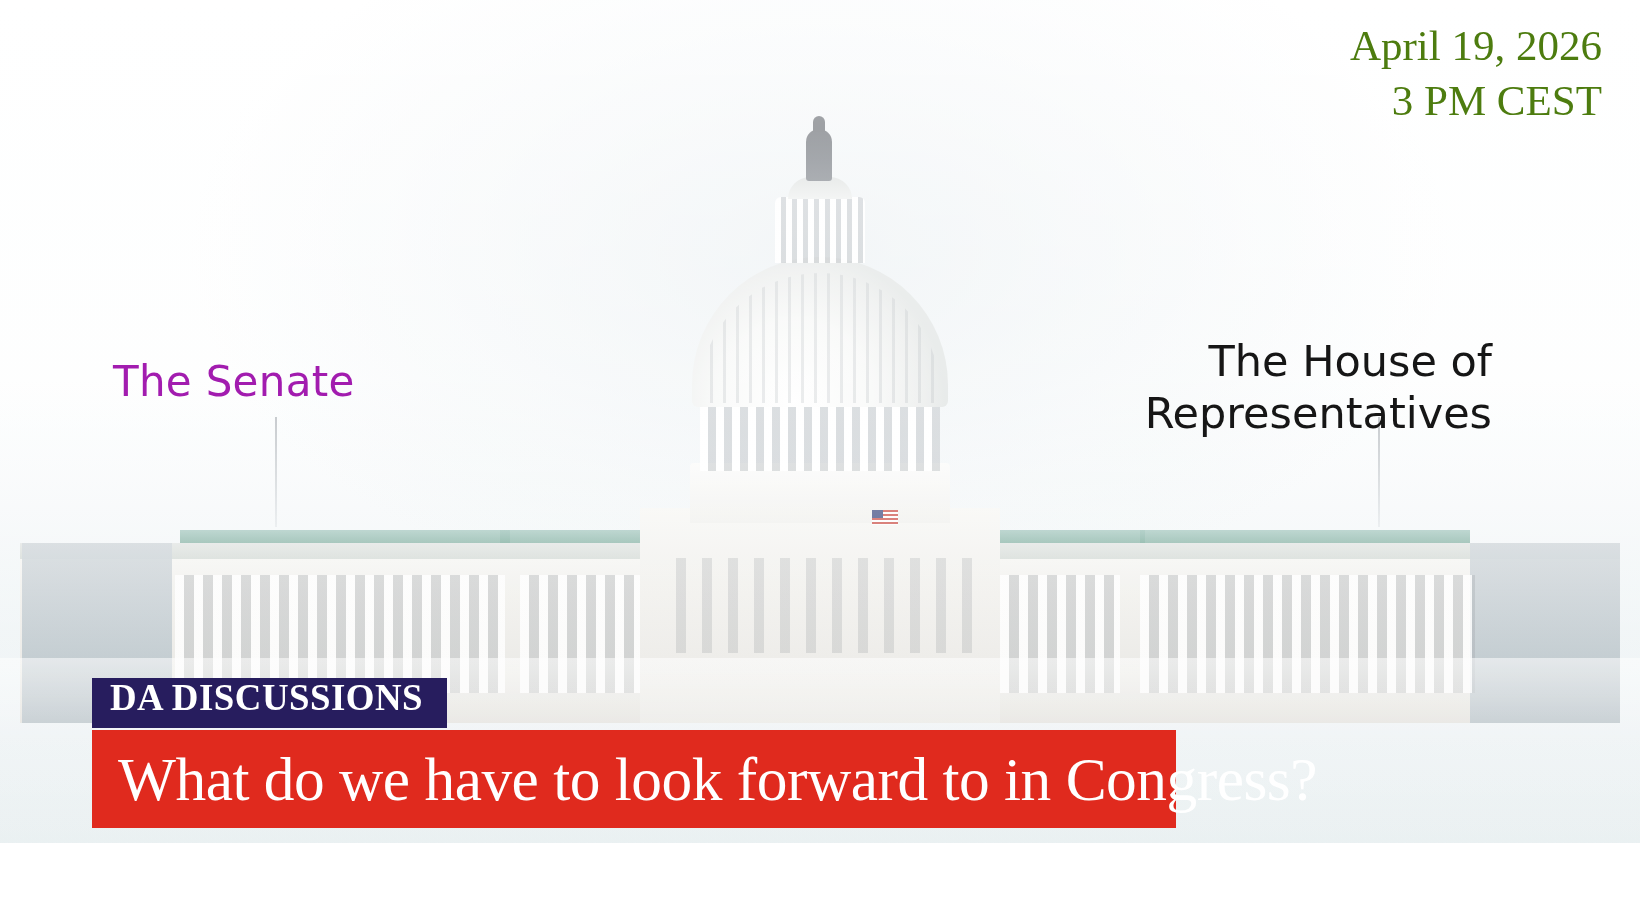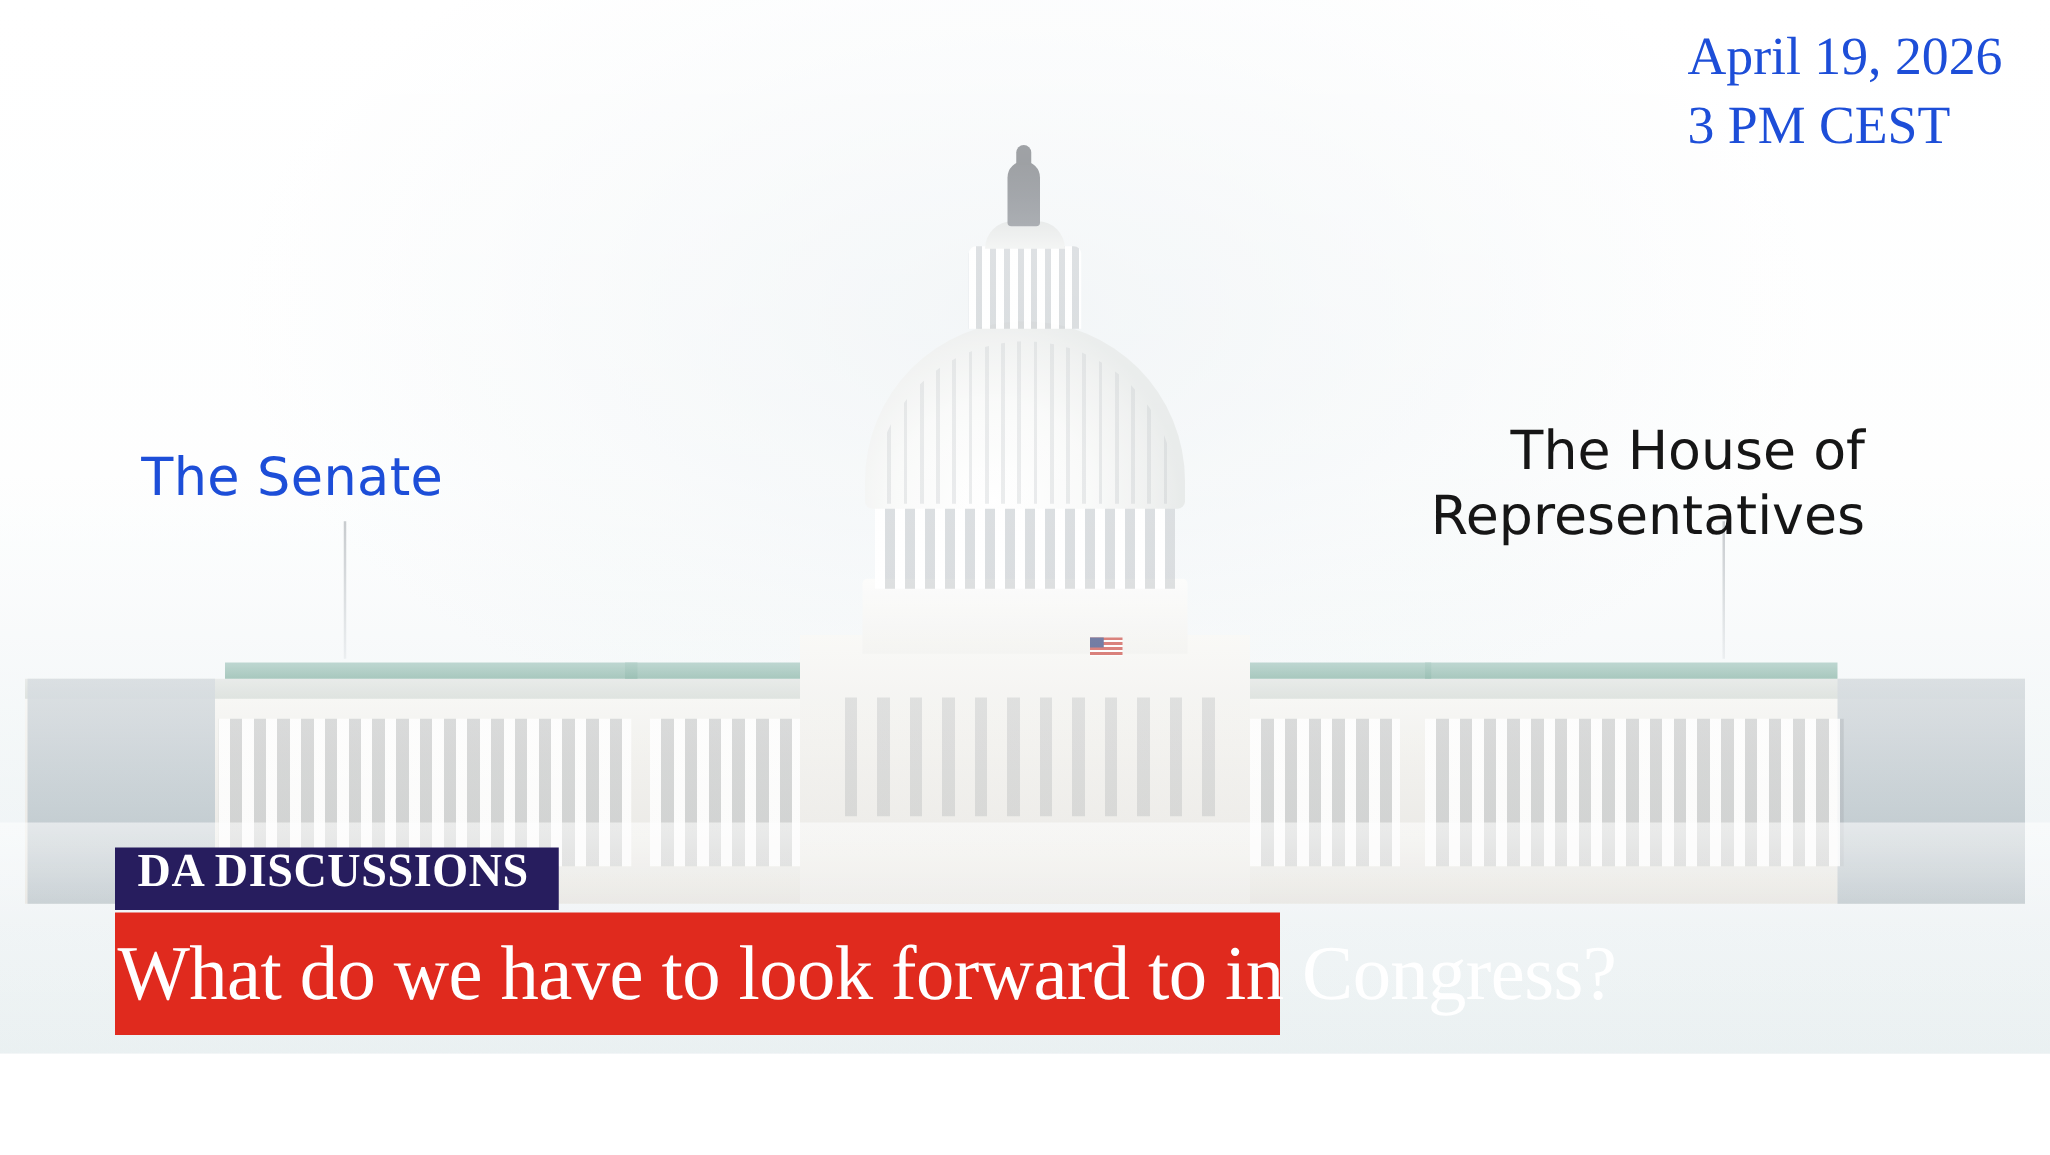--- a/index.html
+++ b/index.html
@@ -354,36 +354,37 @@
     transform: scaleX(.86);
     transform-origin: left center;
     white-space: nowrap;
   }
 
   
   .datetime {
     position: absolute;
     right: 38px;
     top: 18px;
-    color: #1d4ed8;
+    text-align: right;
+    color: #4d7c0f;
     font-family: "Liberation Serif", "DejaVu Serif", serif;
     line-height: 1.28;
   }
   .datetime .line1 { font-size: 43px; display: block; white-space: nowrap; }
   .datetime .line2 { font-size: 43px; display: block; white-space: nowrap; }
 
   
   .chamber-senate {
     position: absolute;
     left: 113px;
     top: 357px;
     font-family: "DejaVu Sans", "Liberation Sans", sans-serif;
     font-weight: 400;
     font-size: 42px;
-    color: #1d4ed8;
+    color: #a21caf;
     letter-spacing: 0.3px;
     white-space: nowrap;
   }
   .chamber-house {
     position: absolute;
     right: 148px;
     top: 336px;
     text-align: right;
     font-family: "DejaVu Sans", "Liberation Sans", sans-serif;
     font-weight: 400;
@@ -413,26 +414,26 @@
     letter-spacing: 0.5px;
     transform: scaleX(.97);
     transform-origin: left center;
     white-space: nowrap;
     line-height: 1;
   }
   .banner-title {
     position: absolute;
     left: 92px;
     top: 730px;
-    width: 932px;
+    width: 1084px;
     height: 98px;
     background: #e02a1e;
     display: flex;
     align-items: center;
-    padding-left: 2px;
+    padding-left: 26px;
     box-sizing: border-box;
   }
   .banner-title span {
     color: #ffffff;
     font-family: "Liberation Serif", "DejaVu Serif", serif;
     font-weight: 400;
     font-size: 62px;
     letter-spacing: -0.5px;
     line-height: 1;
     white-space: nowrap;

